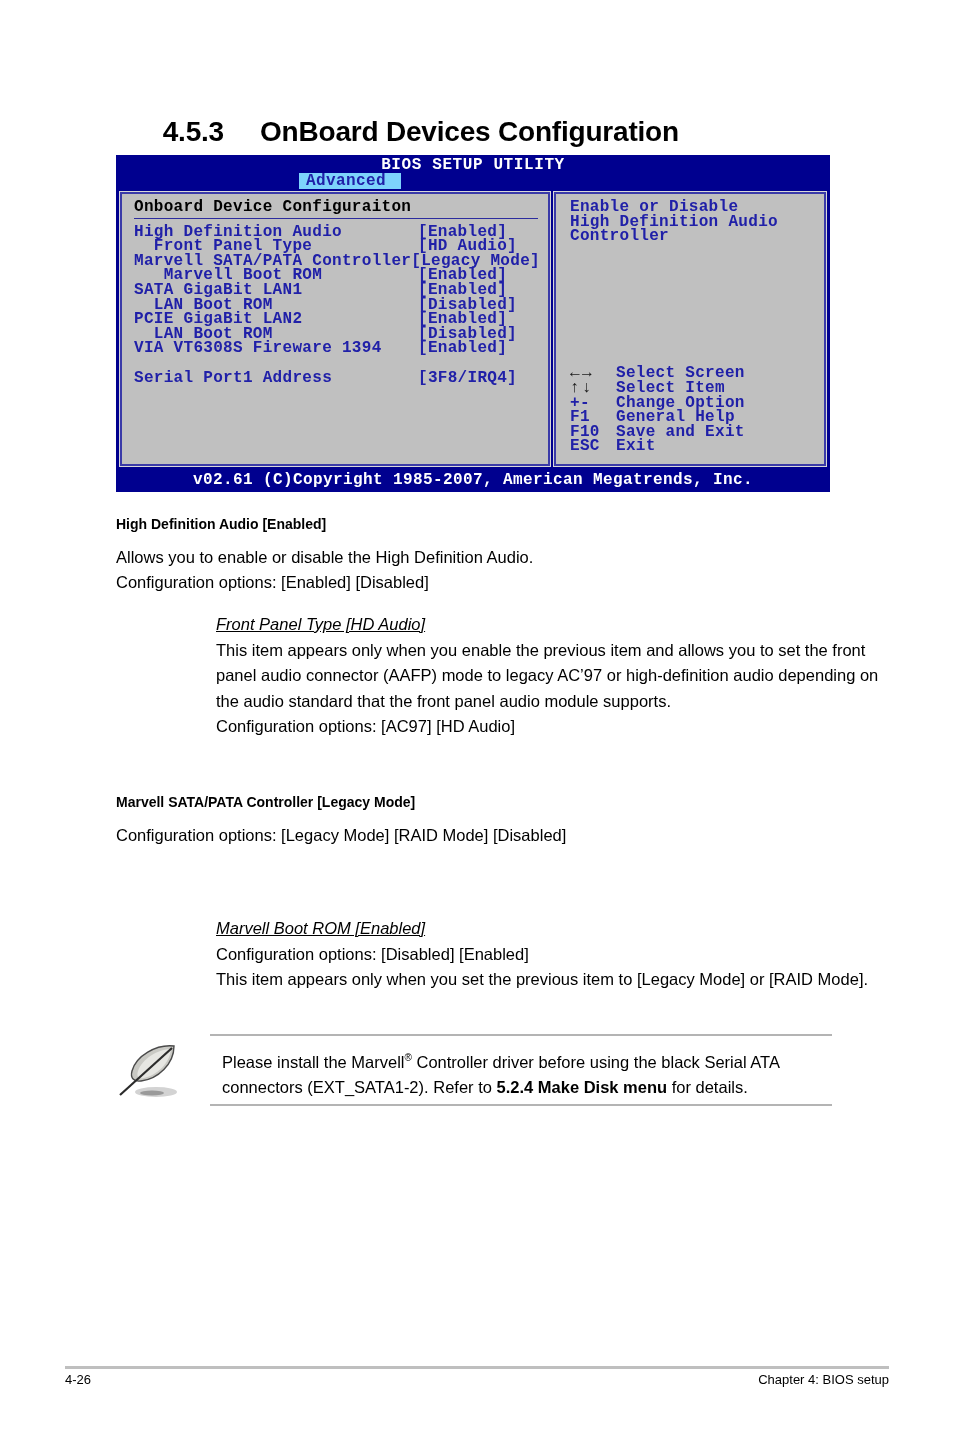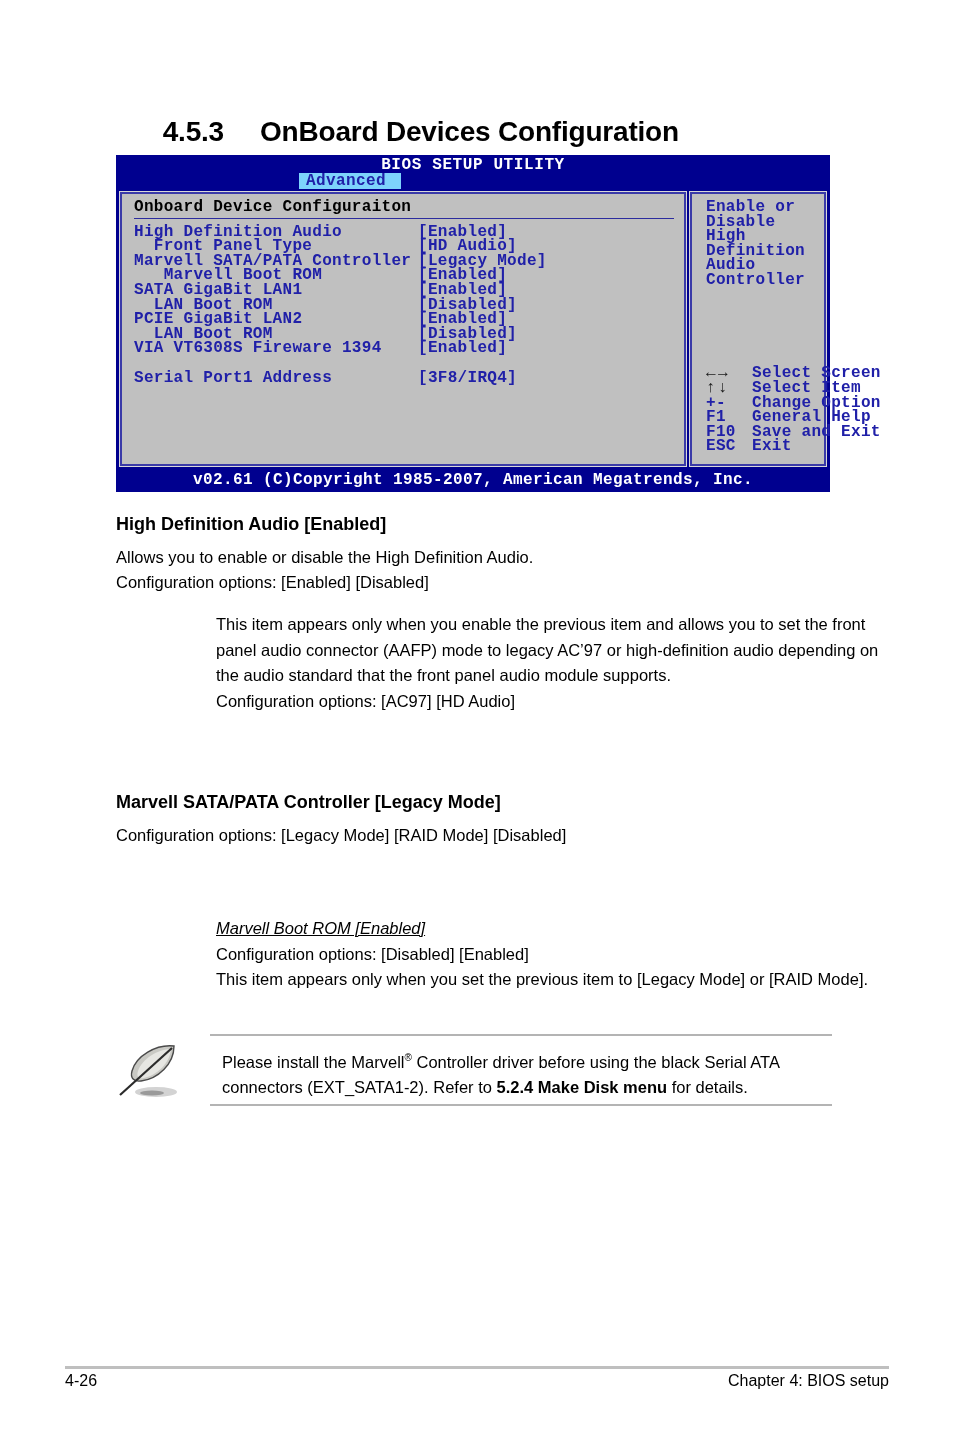--- a/index.html
+++ b/index.html
@@ -82,21 +82,21 @@
   }
   .panel {
     background: #c0c0c0;
     border: 2px solid #3a3aa8;
     outline: 1px solid #d8d8d8;
     outline-offset: 0px;
     box-sizing: border-box;
     position: relative;
   }
   .panel-left {
-    width: 566px;
+    width: 430px;
     padding: 6px 10px 0 12px;
   }
   .panel-right {
     flex: 1;
     padding: 6px 8px 0 14px;
   }
 
   .panel-header {
     color: #000000;
     padding-bottom: 3px;
@@ -157,21 +157,21 @@
   
   .prose {
     position: absolute;
     left: 116px;
     width: 716px;
     font-size: 16.5px;
     line-height: 25.5px;
   }
   .h-item {
     font-weight: bold;
-    font-size: 18px;
+    font-size: 14px;
     margin: 0 0 7px 0;
   }
   .p { margin: 0; }
   .sub {
     margin-left: 50px;
     width: 666px;
   }
   .sub-head {
     font-style: italic;
     text-decoration: underline;
@@ -208,21 +208,21 @@
     height: 3px;
     background: #bfbfbf;
   }
   .pg-footer {
     position: absolute;
     left: 65px;
     top: 1372px;
     width: 824px;
     display: flex;
     justify-content: space-between;
-    font-size: 16px;
+    font-size: 13px;
   }
 </style>
 </head>
 <body>
 
 <div class="section-head">
   <span class="section-num">4.5.3</span>
   <span class="section-title">OnBoard Devices Configuration</span>
 </div>
 
@@ -323,20 +323,21 @@
   <div class="bios-footer">v02.61 (C)Copyright 1985-2007, American Megatrends, Inc.</div>
 </div>
 
 <div class="prose" style="top:512px;">
   <p class="h-item">High Definition Audio [Enabled]</p>
   <p class="p">Allows you to enable or disable the High Definition Audio.</p>
   <p class="p">Configuration options: [Enabled] [Disabled]</p>
 </div>
 
 <div class="prose sub" style="top:612px;left:166px;">
+  <p class="sub-head">Front Panel Type [HD Audio]</p>
   <p class="p">This item appears only when you enable the previous item and allows you to set the front panel audio connector (AAFP) mode to legacy AC’97 or high-definition audio depending on the audio standard that the front panel audio module supports.</p>
   <p class="p">Configuration options: [AC97] [HD Audio]</p>
 </div>
 
 <div class="prose" style="top:790px;">
   <p class="h-item">Marvell SATA/PATA Controller [Legacy Mode]</p>
   <p class="p">Configuration options: [Legacy Mode] [RAID Mode] [Disabled]</p>
 </div>
 
 <div class="prose sub" style="top:916px;left:166px;">

